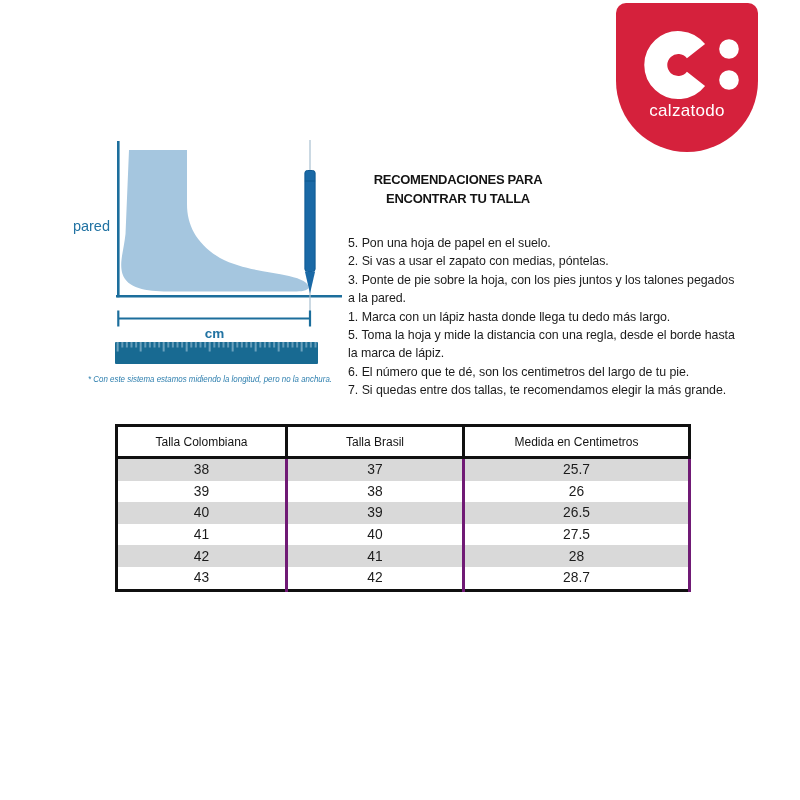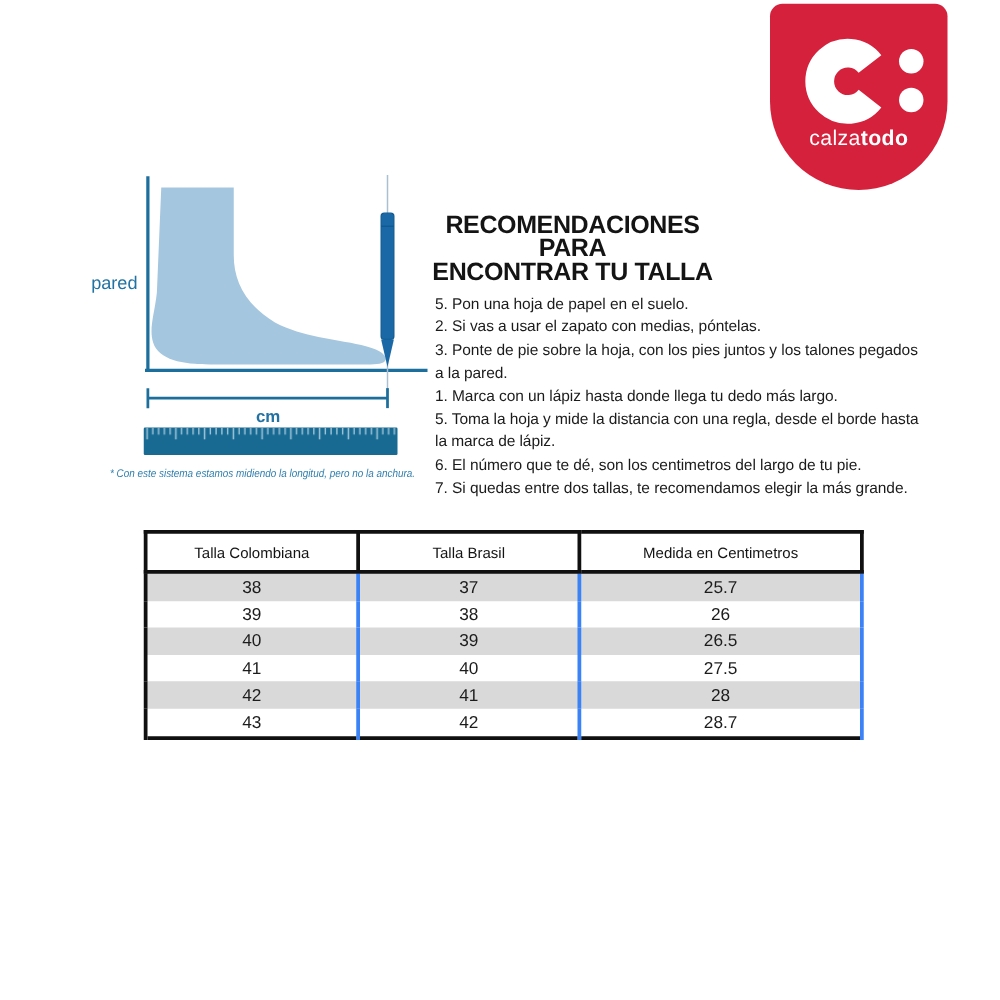--- a/index.html
+++ b/index.html
@@ -11,28 +11,28 @@
   .logo-badge{
     position:absolute;left:616px;top:3px;width:142px;height:149px;
     background:#D5213C;border-radius:10px 10px 71px 71px;
   }
   .logo-badge svg{position:absolute;left:0;top:0;}
   .brand-text{
     position:absolute;left:0;top:98px;width:142px;text-align:center;
     color:#ffffff;font-size:17px;letter-spacing:.3px;
   }
   .brand-text .reg{font-weight:400;}
-  .brand-text .bold{font-weight:700;margin-top:44px;}
+  .brand-text .bold{font-weight:400;margin-top:44px;}
   
   .measure-illustration{position:absolute;left:50px;top:128px;}
   .svg-label{font-family:"Liberation Sans", sans-serif;}
   
   .reco-title{
     position:absolute;left:340px;top:171px;width:236px;
-    font-size:20px;font-weight:700;color:#141414;text-align:center;
+    font-size:13px;font-weight:700;color:#141414;text-align:center;
     line-height:18.8px;letter-spacing:-0.3px;
   }
   .reco-steps{
     position:absolute;left:348px;top:234px;
     font-size:12.4px;color:#1b1b1b;line-height:18.4px;
     letter-spacing:-0.05px;white-space:nowrap;
   }
   
   .size-table{
     position:absolute;left:115px;top:424px;
@@ -46,21 +46,21 @@
     font-size:17px;color:#141414;letter-spacing:.2px;
     border-bottom:3px solid #101010;
   }
   .size-table .title-cell .bold{font-weight:700;}
   .size-table th{
     height:27px;font-size:12px;font-weight:400;color:#141414;
     text-align:center;vertical-align:middle;border:3px solid #101010;margin-top:32px;
   }
   .size-table td.num{
     height:21.6px;font-size:13.8px;color:#1c1c1c;text-align:center;
-    vertical-align:middle;border-left:3px solid #101010;border-right:3px solid #3b82f6;
+    vertical-align:middle;border-left:3px solid #101010;border-right:3px solid #701a75;
     padding:0;
   }
   .size-table tr.striped{background:#D9D9D9;}
 </style>
 </head>
 <body>
 
 <div class="canvas">
 
   <div class="logo-badge">

